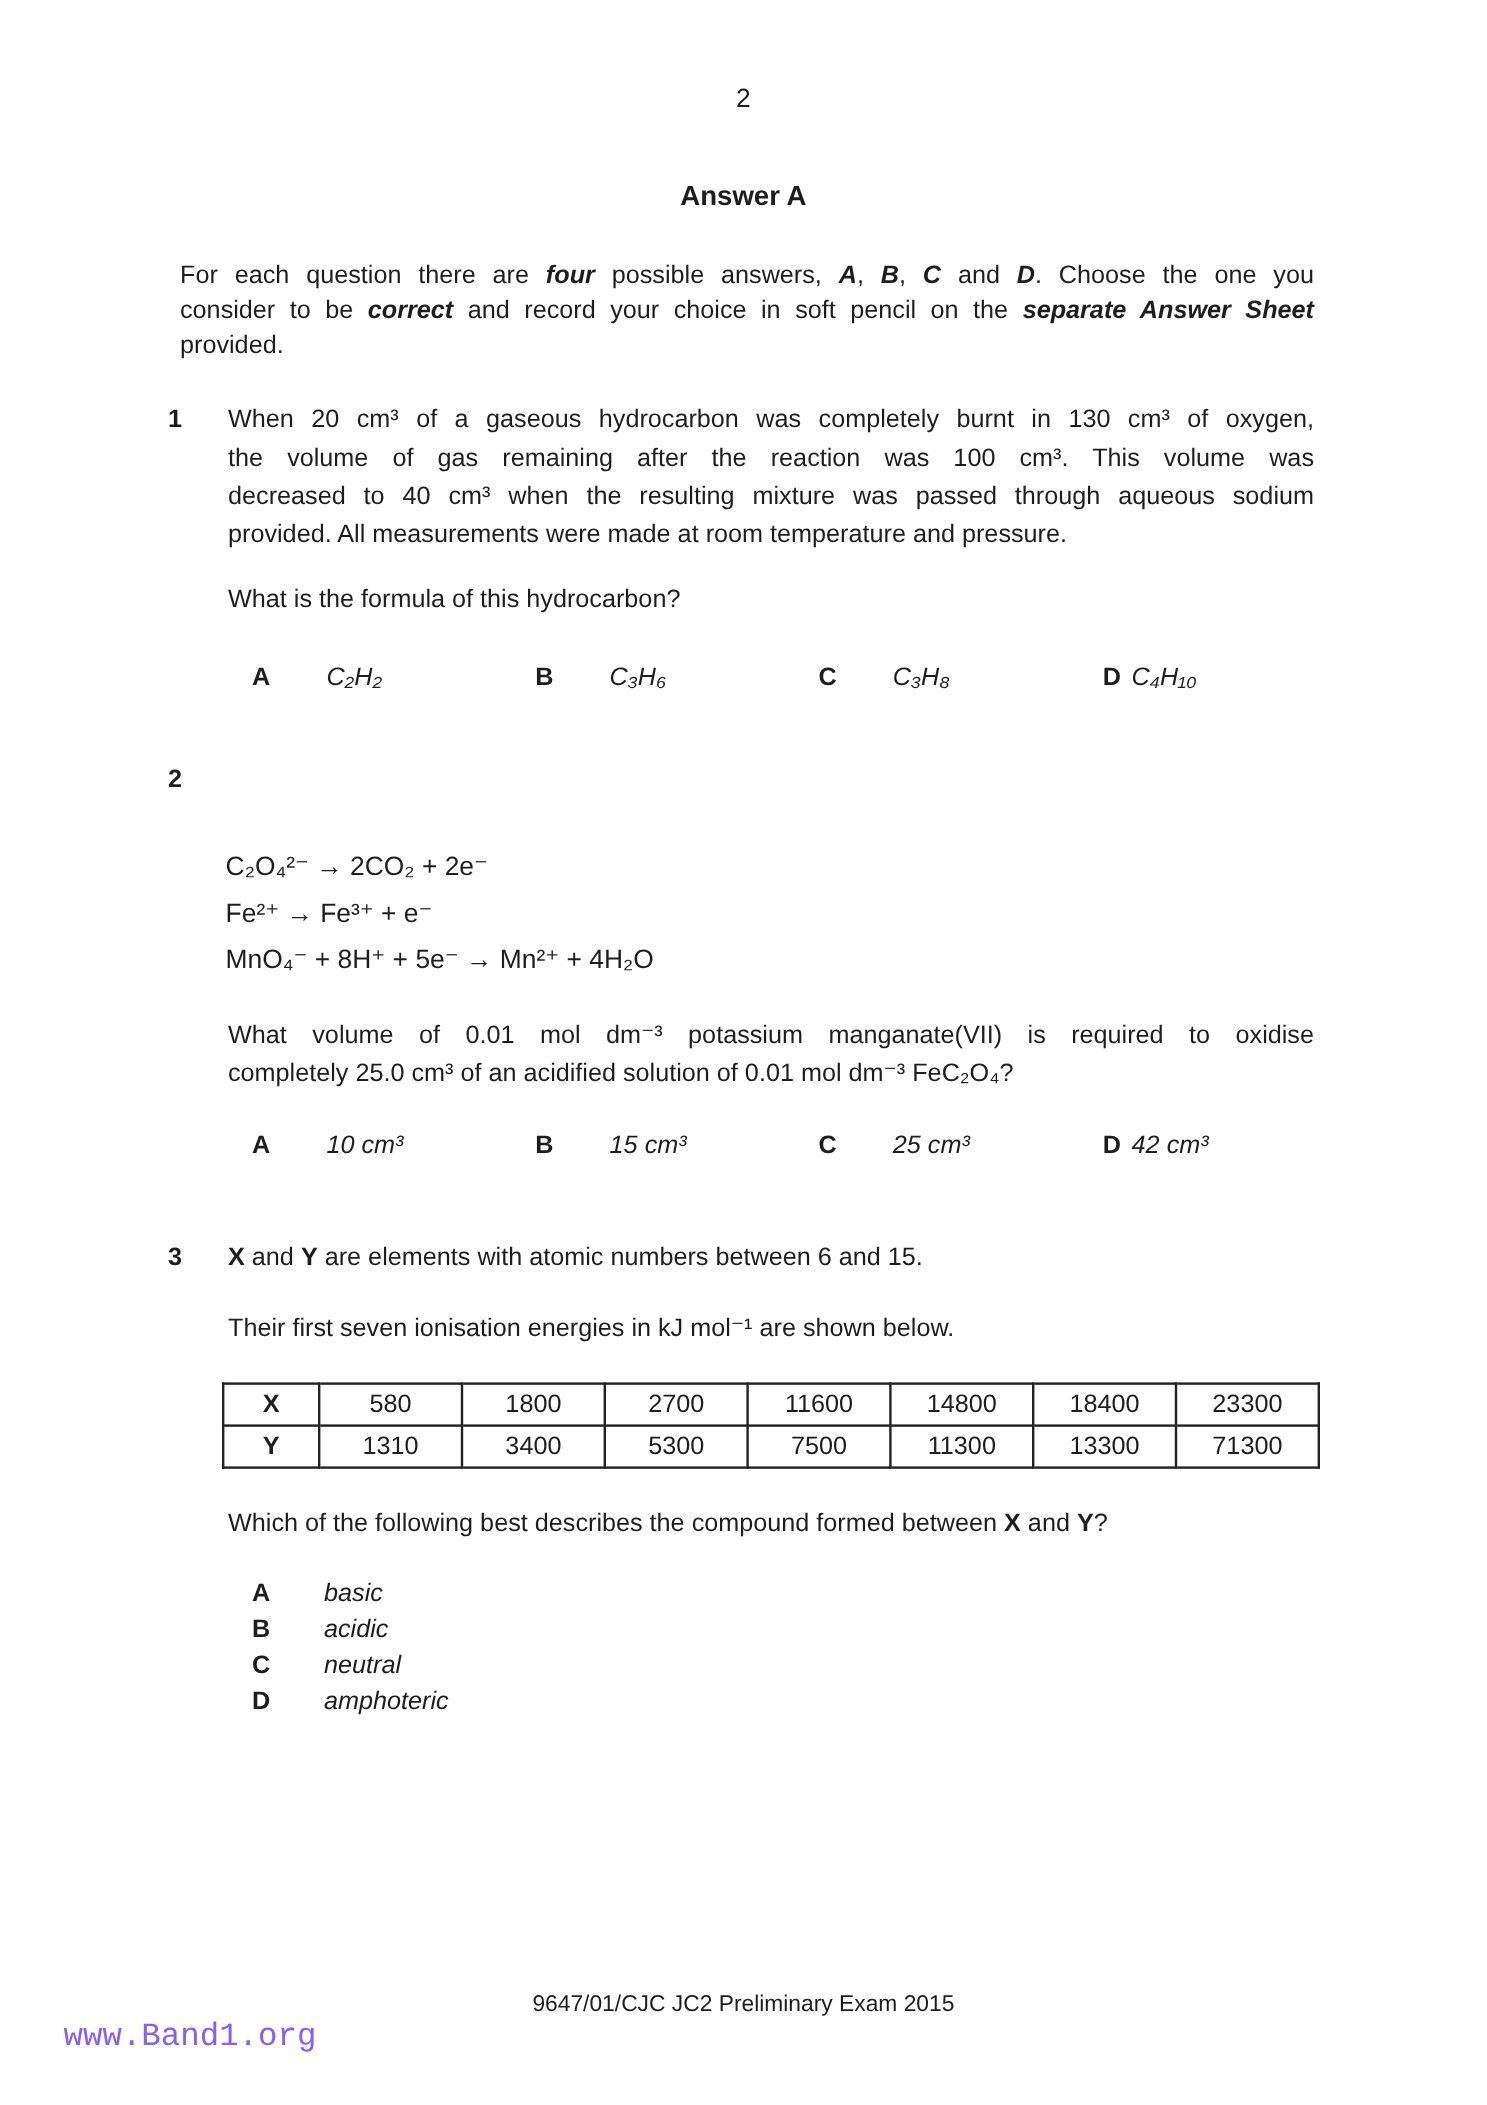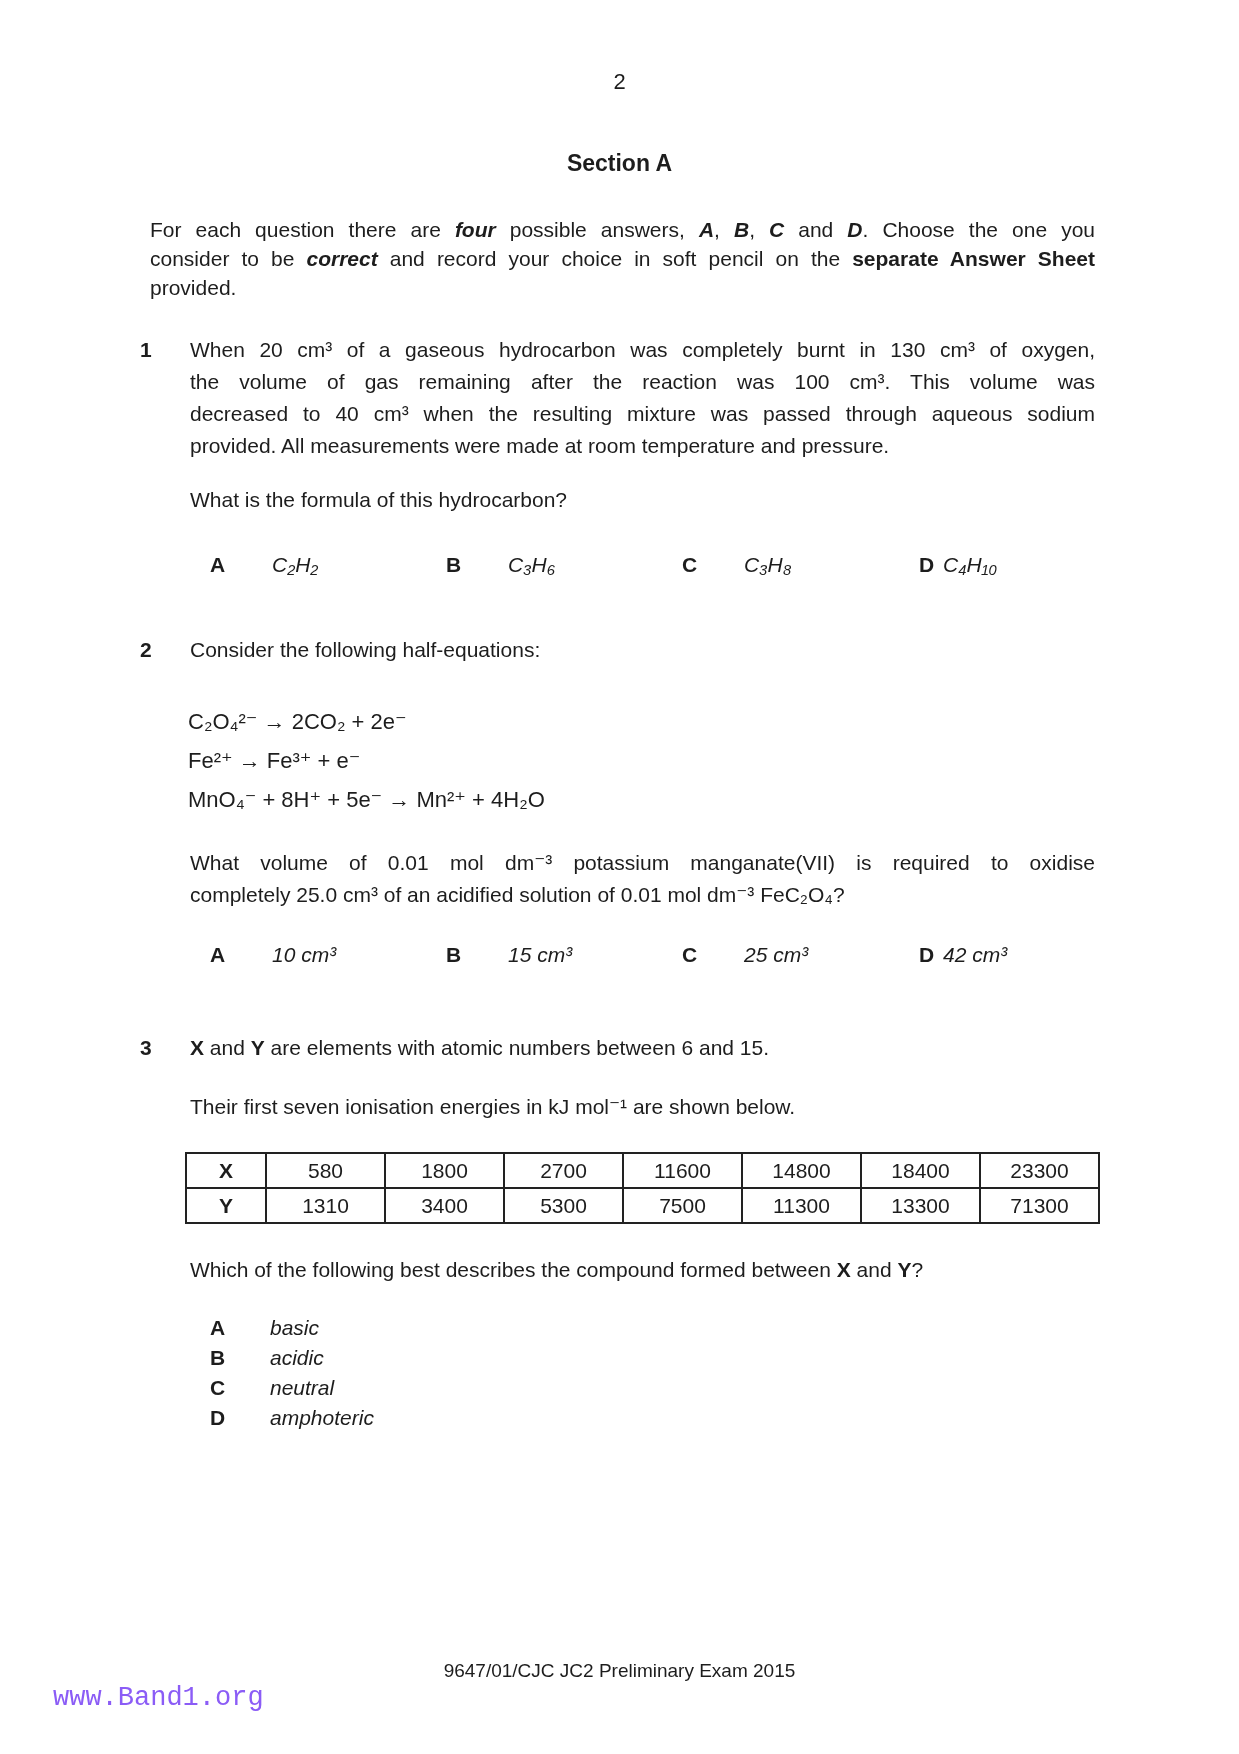--- a/index.html
+++ b/index.html
@@ -42,25 +42,25 @@
     font-size:27px;line-height:30px;color:#8b5cf6;
   }
 </style>
 </head>
 <body>
 
 <div id="page">
 
   <div id="page-number" class="abs center">2</div>
 
-  <div id="section-heading" class="abs center">Section A</div>
+  <div id="section-heading" class="abs center">Answer A</div>
 
   <div id="instructions" class="abs">
     <span class="line just"><span>For each question there are </span><span style="font-weight: bold; font-style: italic;">four</span><span> possible answers, </span><span style="font-weight: bold; font-style: italic;">A</span><span>, </span><span style="font-weight: bold; font-style: italic;">B</span><span>, </span><span style="font-weight: bold; font-style: italic;">C</span><span> and </span><span style="font-weight: bold; font-style: italic;">D</span><span>. Choose the one you</span></span>
-    <span class="line just"><span>consider to be </span><span style="font-weight: bold; font-style: italic;">correct</span><span> and record your choice in soft pencil on the </span><span style="font-weight: bold; ">separate Answer Sheet</span></span>
+    <span class="line just"><span>consider to be </span><span style="font-weight: bold; font-style: italic;">correct</span><span> and record your choice in soft pencil on the </span><span style="font-weight: bold; font-style: italic;">separate Answer Sheet</span></span>
     <span class="line"><span>provided.</span></span>
   </div>
 
   <div class="qnum" style="top:334px;">1</div>
   <div class="qtext" style="top:334px;">
     <span class="line just">When 20 cm³ of a gaseous hydrocarbon was completely burnt in 130 cm³ of oxygen,</span>
     <span class="line just">the volume of gas remaining after the reaction was 100 cm³. This volume was</span>
     <span class="line just">decreased to 40 cm³ when the resulting mixture was passed through aqueous sodium</span>
     <span class="line">provided. All measurements were made at room temperature and pressure.</span>
   </div>
@@ -70,21 +70,20 @@
     <span class="opt-value ov0">C₂H₂</span>
     <span class="opt-letter ol1">B</span>
     <span class="opt-value ov1">C₃H₆</span>
     <span class="opt-letter ol2">C</span>
     <span class="opt-value ov2">C₃H₈</span>
     <span class="opt-letter ol3">D</span>
     <span class="opt-value ov3">C₄H₁₀</span>
   </div>
 
   <div class="qnum" style="top:634px;">2</div>
-  <div class="qtext" style="top:634px;">Consider the following half-equations:</div>
   <div id="equations" class="abs">
     <span class="line">C₂O₄²⁻ → 2CO₂ + 2e⁻</span>
     <span class="line">Fe²⁺ → Fe³⁺ + e⁻</span>
     <span class="line">MnO₄⁻ + 8H⁺ + 5e⁻ → Mn²⁺ + 4H₂O</span>
   </div>
   <div class="qtext" style="top:847px;">
     <span class="line just">What volume of 0.01 mol dm⁻³ potassium manganate(VII) is required to oxidise</span>
     <span class="line">completely 25.0 cm³ of an acidified solution of 0.01 mol dm⁻³ FeC₂O₄?</span>
   </div>
   <div class="opt-row" style="top:939px;">

